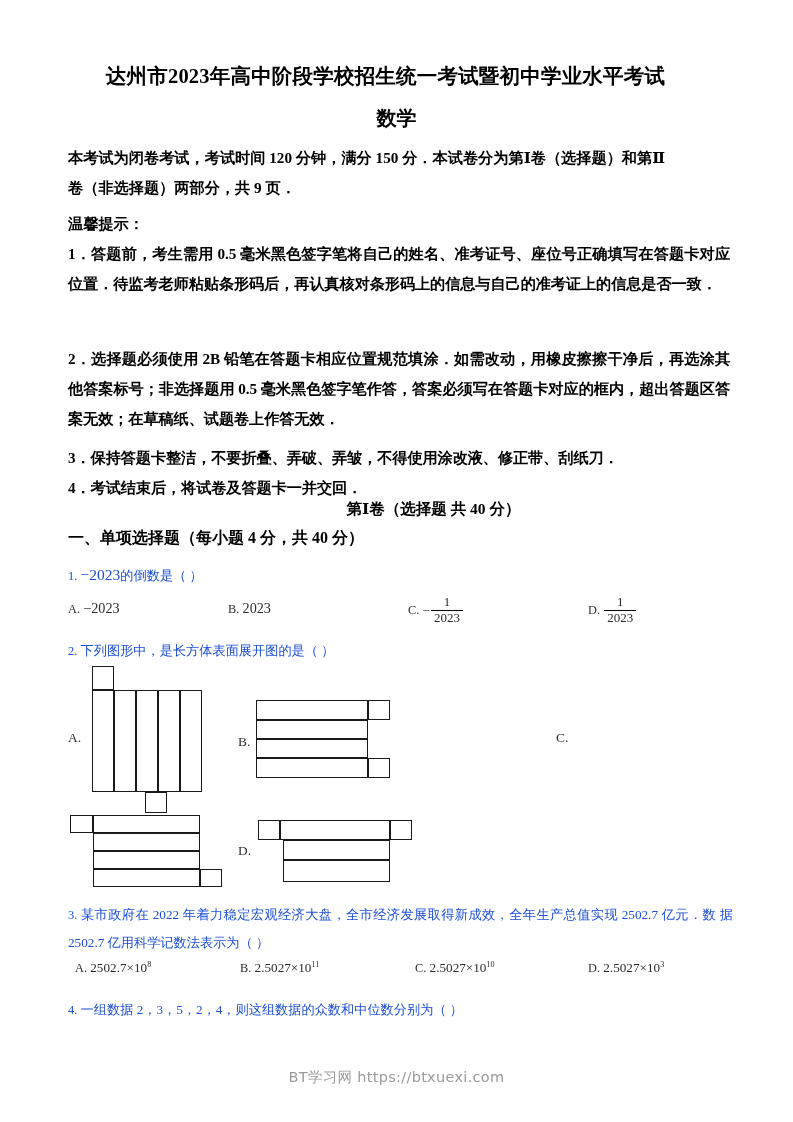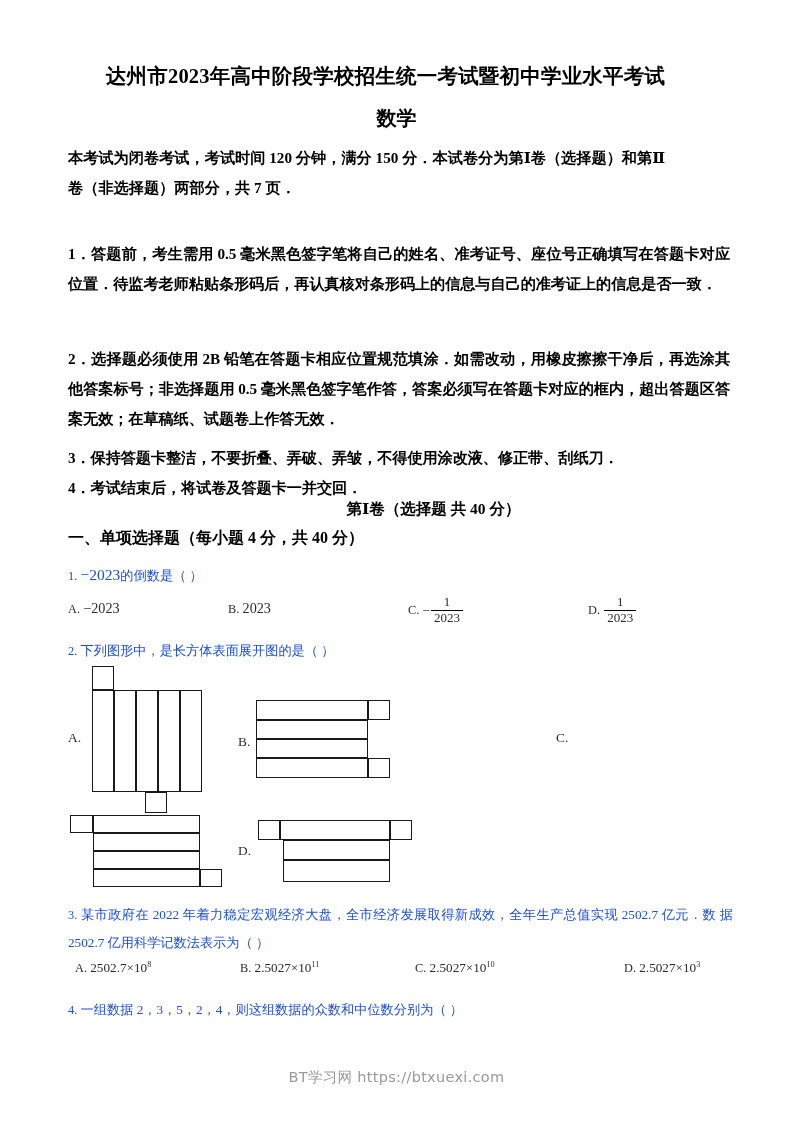--- a/index.html
+++ b/index.html
@@ -109,23 +109,24 @@
 </head>
 <body>
 
 <div class="page">
 
   <div class="title-main">达州市2023年高中阶段学校招生统一考试暨初中学业水平考试</div>
   <div class="title-sub">数学</div>
 
   <div class="instr" style="top:143px;">
     <span>本考试为闭卷考试，考试时间 120 分钟，满分 150 分．本试卷分为第Ⅰ卷（选择题）和第Ⅱ</span><br>
-    <span>卷（非选择题）两部分，共 7 页．</span>
-  </div>
-
+    <span>卷（非选择题）两部分，共 9 页．</span>
+  </div>
+
+  <div class="instr" style="top:209px;">温馨提示：</div>
 
   <div class="instr instr-tight" style="top:239px;">1．答题前，考生需用 0.5 毫米黑色签字笔将自己的姓名、准考证号、座位号正确填写在答题卡对应位置．待监考老师粘贴条形码后，再认真核对条形码上的信息与自己的准考证上的信息是否一致．</div>
   <div class="instr instr-tight" style="top:344px;">2．选择题必须使用 2B 铅笔在答题卡相应位置规范填涂．如需改动，用橡皮擦擦干净后，再选涂其他答案标号；非选择题用 0.5 毫米黑色签字笔作答，答案必须写在答题卡对应的框内，超出答题区答案无效；在草稿纸、试题卷上作答无效．</div>
   <div class="instr instr-tight" style="top:443px;">3．保持答题卡整洁，不要折叠、弄破、弄皱，不得使用涂改液、修正带、刮纸刀．</div>
   <div class="instr instr-tight" style="top:473px;">4．考试结束后，将试卷及答题卡一并交回．</div>
 
   <div class="sec-center" style="top:499px;padding-left:37px;">第Ⅰ卷（选择题  共 40 分）</div>
   <div class="sec-left" style="top:528px;">一、单项选择题（每小题 4 分，共 40 分）</div>
 
   <div class="q" style="top:561px;">
@@ -209,21 +210,21 @@
     <span>2502.7</span><span>×10</span><sup>8</sup>
   </div>
   <div class="opt" style="left:240px;top:960px;">
     <span class="lbl">B.</span>
     <span>2.5027</span><span>×10</span><sup>11</sup>
   </div>
   <div class="opt" style="left:415px;top:960px;">
     <span class="lbl">C.</span>
     <span>2.5027</span><span>×10</span><sup>10</sup>
   </div>
-  <div class="opt" style="left:588px;top:960px;margin-left:36px;">
+  <div class="opt" style="left:588px;top:960px;">
     <span class="lbl">D.</span>
     <span>2.5027</span><span>×10</span><sup>3</sup>
   </div>
 
   <div class="q" style="top:996px;">
     <span class="qnum">4.</span>
     <span>一组数据 2，3，5，2，4，则这组数据的众数和中位数分别为（      ）</span>
   </div>
 
   <div class="footer">BT学习网 https://btxuexi.com</div>

